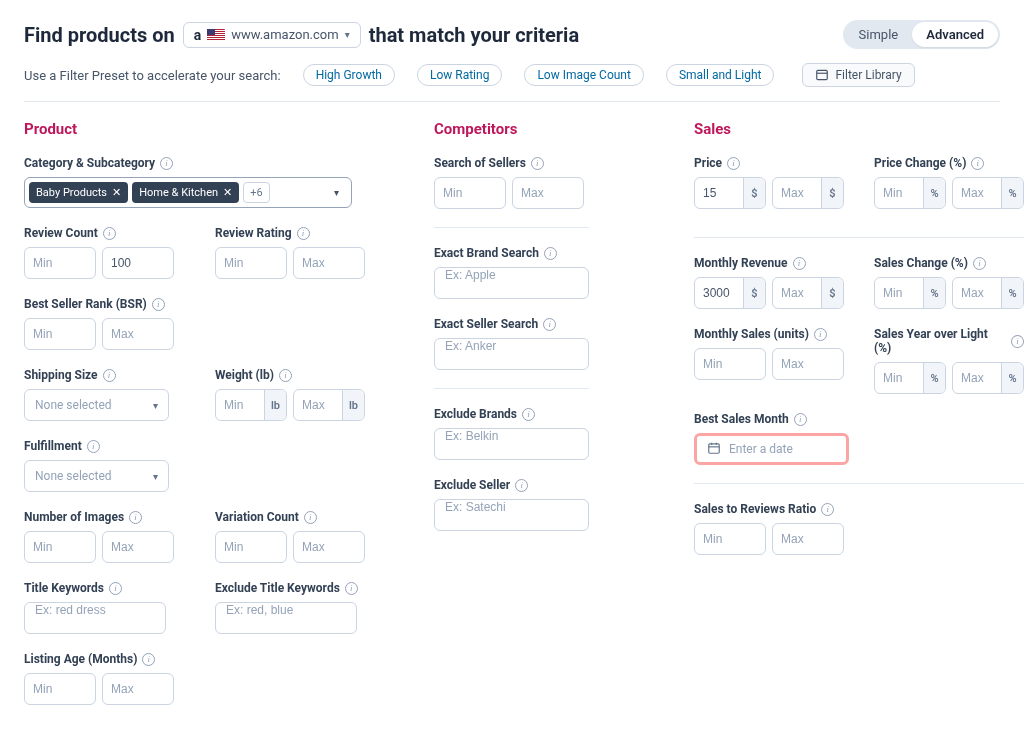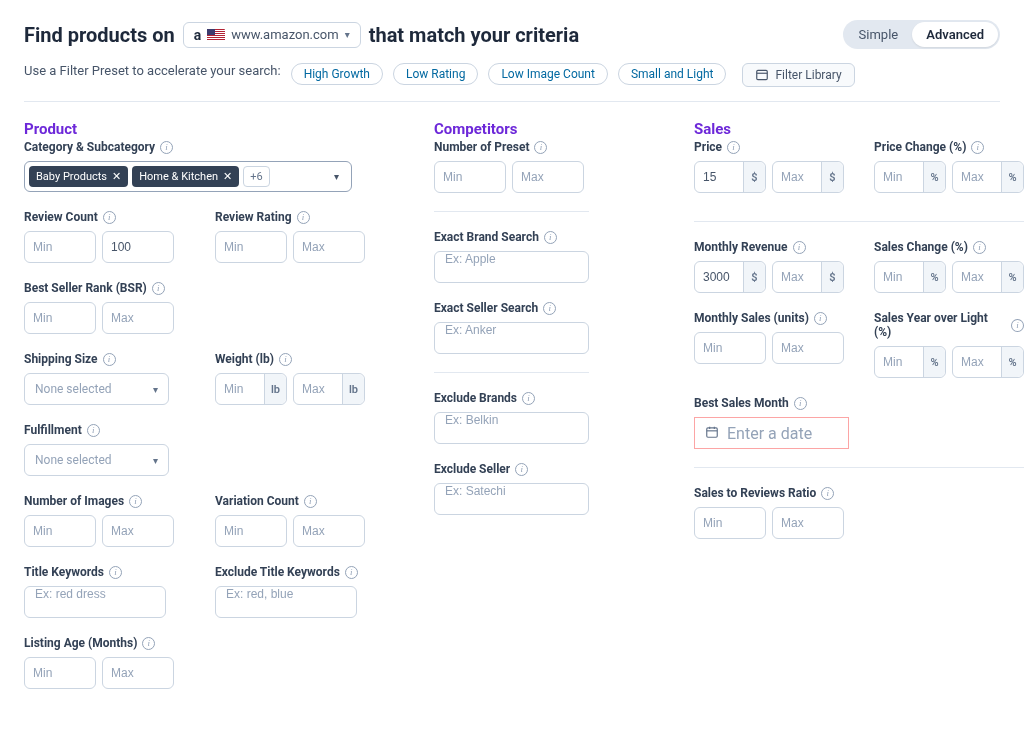--- a/index.html
+++ b/index.html
@@ -7,31 +7,31 @@
 .header-row { display: flex; justify-content: space-between; align-items: center; margin-bottom: 14px; }
 .find-title { display: flex; align-items: center; gap: 8px; font-size: 20px; font-weight: 700; color: #1e293b; }
 .domain-select { display: inline-flex; align-items: center; gap: 6px; border: 1px solid #cbd5e1; border-radius: 6px; padding: 4px 10px; font-size: 13px; font-weight: 400; color: #475569; cursor: pointer; }
 .domain-select .a-logo { font-weight: 700; color: #1e293b; font-size: 14px; }
 .flag { display: inline-block; width: 18px; height: 12px; background: linear-gradient(to bottom, #b22234 0%, #b22234 8%, #fff 8%, #fff 16%, #b22234 16%, #b22234 24%, #fff 24%, #fff 32%, #b22234 32%, #b22234 40%, #fff 40%, #fff 48%, #b22234 48%, #b22234 56%, #fff 56%, #fff 64%, #b22234 64%, #b22234 72%, #fff 72%, #fff 80%, #b22234 80%, #b22234 88%, #fff 88%, #fff 100%); position: relative; border-radius: 1px; }
 .flag::before { content: ""; position: absolute; top: 0; left: 0; width: 8px; height: 6px; background: #3c3b6e; }
 .chev { font-size: 10px; color: #64748b; }
 .mode-toggle { display: flex; background: #e2e8f0; border-radius: 16px; padding: 2px; font-size: 13px; }
 .mode-toggle .opt { padding: 5px 14px; border-radius: 14px; color: #475569; cursor: pointer; }
 .mode-toggle .opt.active { background: #fff; color: #1e293b; font-weight: 600; box-shadow: 0 1px 2px rgba(0,0,0,0.08); }
-.preset-row { display: flex; align-items: flex-start; gap: 10px; font-size: 13px; color: #475569; margin-bottom: 14px; }
+.preset-row { display: flex; align-items: center; gap: 22px; font-size: 13px; color: #475569; margin-bottom: 14px; }
 .preset-chip { border: 1px solid #cbd5e1; border-radius: 14px; padding: 3px 12px; font-size: 12px; color: #0369a1; cursor: pointer; background: #fff; }
 .filter-lib { display: inline-flex; align-items: center; gap: 6px; border: 1px solid #cbd5e1; border-radius: 6px; padding: 4px 12px; font-size: 12px; color: #475569; cursor: pointer; background: #f8fafc; margin-left: 6px; }
 .lib-icon svg { width: 14px; height: 14px; display: block; }
 hr.divider { border: none; border-top: 1px solid #e2e8f0; margin: 0 0 18px 0; }
 .columns { display: flex; gap: 60px; }
 .col { flex: 0 0 auto; }
 .col.product { width: 350px; }
 .col.competitors { width: 200px; }
 .col.sales { width: 340px; }
-.col-title { font-size: 15px; font-weight: 700; color: #6d28d9; margin-bottom: 2px; }
+.col-title { font-size: 15px; font-weight: 700; color: #be185d; margin-bottom: 18px; }
 .field-group { margin-bottom: 18px; }
 .field-row2 { display: flex; gap: 32px; }
 .field-row2 > .field-group { flex: 1; }
 .label-row { display: flex; align-items: center; gap: 5px; font-size: 12px; font-weight: 700; color: #334155; margin-bottom: 7px; }
 .info { width: 13px; height: 13px; border: 1px solid #94a3b8; border-radius: 50%; display: inline-flex; align-items: center; justify-content: center; font-size: 9px; color: #94a3b8; font-weight: 400; font-style: italic; font-family: Georgia, serif; cursor: help; }
 .info::after { content: "i"; }
 .cat-box { border: 1px solid #94a3b8; border-radius: 6px; padding: 4px; display: flex; gap: 4px; align-items: center; width: 328px; cursor: pointer; }
 .cat-tag { background: #334155; color: #fff; font-size: 11px; padding: 4px 7px; border-radius: 4px; display: inline-flex; align-items: center; gap: 5px; }
 .cat-tag .x { font-size: 11px; cursor: pointer; }
 .cat-more { font-size: 11px; color: #64748b; padding: 3px 6px; border: 1px solid #cbd5e1; border-radius: 4px; }
@@ -40,21 +40,21 @@
 .num-input { width: 72px; height: 32px; border: 1px solid #cbd5e1; border-radius: 6px; padding: 0 8px; font-size: 12px; color: #475569; position: relative; display: flex; align-items: center; }
 .num-input input { border: none; outline: none; width: 100%; font-size: 12px; color: #475569; background: transparent; }
 .num-input input::placeholder { color: #94a3b8; }
 .num-input .unit { position: absolute; right: 0; top: 0; bottom: 0; width: 22px; display: flex; align-items: center; justify-content: center; background: #f1f5f9; border-left: 1px solid #cbd5e1; border-radius: 0 6px 6px 0; font-size: 11px; color: #64748b; font-weight: 600; }
 .num-input.with-unit { padding-right: 26px; }
 .text-input { width: 155px; height: 32px; border: 1px solid #cbd5e1; border-radius: 6px; padding: 0 10px; font-size: 12px; color: #475569; }
 .text-input input { border: none; outline: none; width: 100%; font-size: 12px; color: #475569; }
 .text-input input::placeholder { color: #94a3b8; }
 .select-input { width: 145px; height: 32px; border: 1px solid #cbd5e1; border-radius: 6px; padding: 0 10px; display: flex; align-items: center; justify-content: space-between; font-size: 12px; color: #94a3b8; cursor: pointer; }
 .wide-text { width: 142px; }
-.date-input { width: 155px; height: 32px; border: 1px solid #fca5a5; border-radius: 0; padding: 0 10px; display: flex; align-items: center; gap: 8px; font-size: 16px; color: #94a3b8; cursor: pointer; }
+.date-input { width: 155px; height: 32px; border: 3px solid #fca5a5; border-radius: 6px; padding: 0 10px; display: flex; align-items: center; gap: 8px; font-size: 12px; color: #94a3b8; cursor: pointer; }
 .date-input svg { width: 14px; height: 14px; stroke: #64748b; }
 .comp-hr { border: none; border-top: 1px solid #e2e8f0; margin: 10px 0 18px 0; width: 155px; }
 .sales-hr { border: none; border-top: 1px solid #e2e8f0; margin: 10px 0 18px 0; width: 330px; }
 .sales-row2 { display: flex; gap: 30px; }
 .sales-row2 > .field-group { width: 150px; }
 </style>
 </head>
 <body>
 
 <div class="header-row">
@@ -265,21 +265,21 @@
           </div>
       </div>
     </div>
   </div>
 
   <div class="col competitors">
     <div class="col-title">Competitors</div>
 
     <div class="field-group">
       <div class="label-row">
-        <span>Number of Preset</span>
+        <span>Search of Sellers</span>
         <span class="info"></span>
       </div>
       <div class="minmax-row">
         <div class="num-input">
             <input placeholder="Min" style="">
           </div>
         <div class="num-input">
             <input placeholder="Max" style="">
           </div>
       </div>

